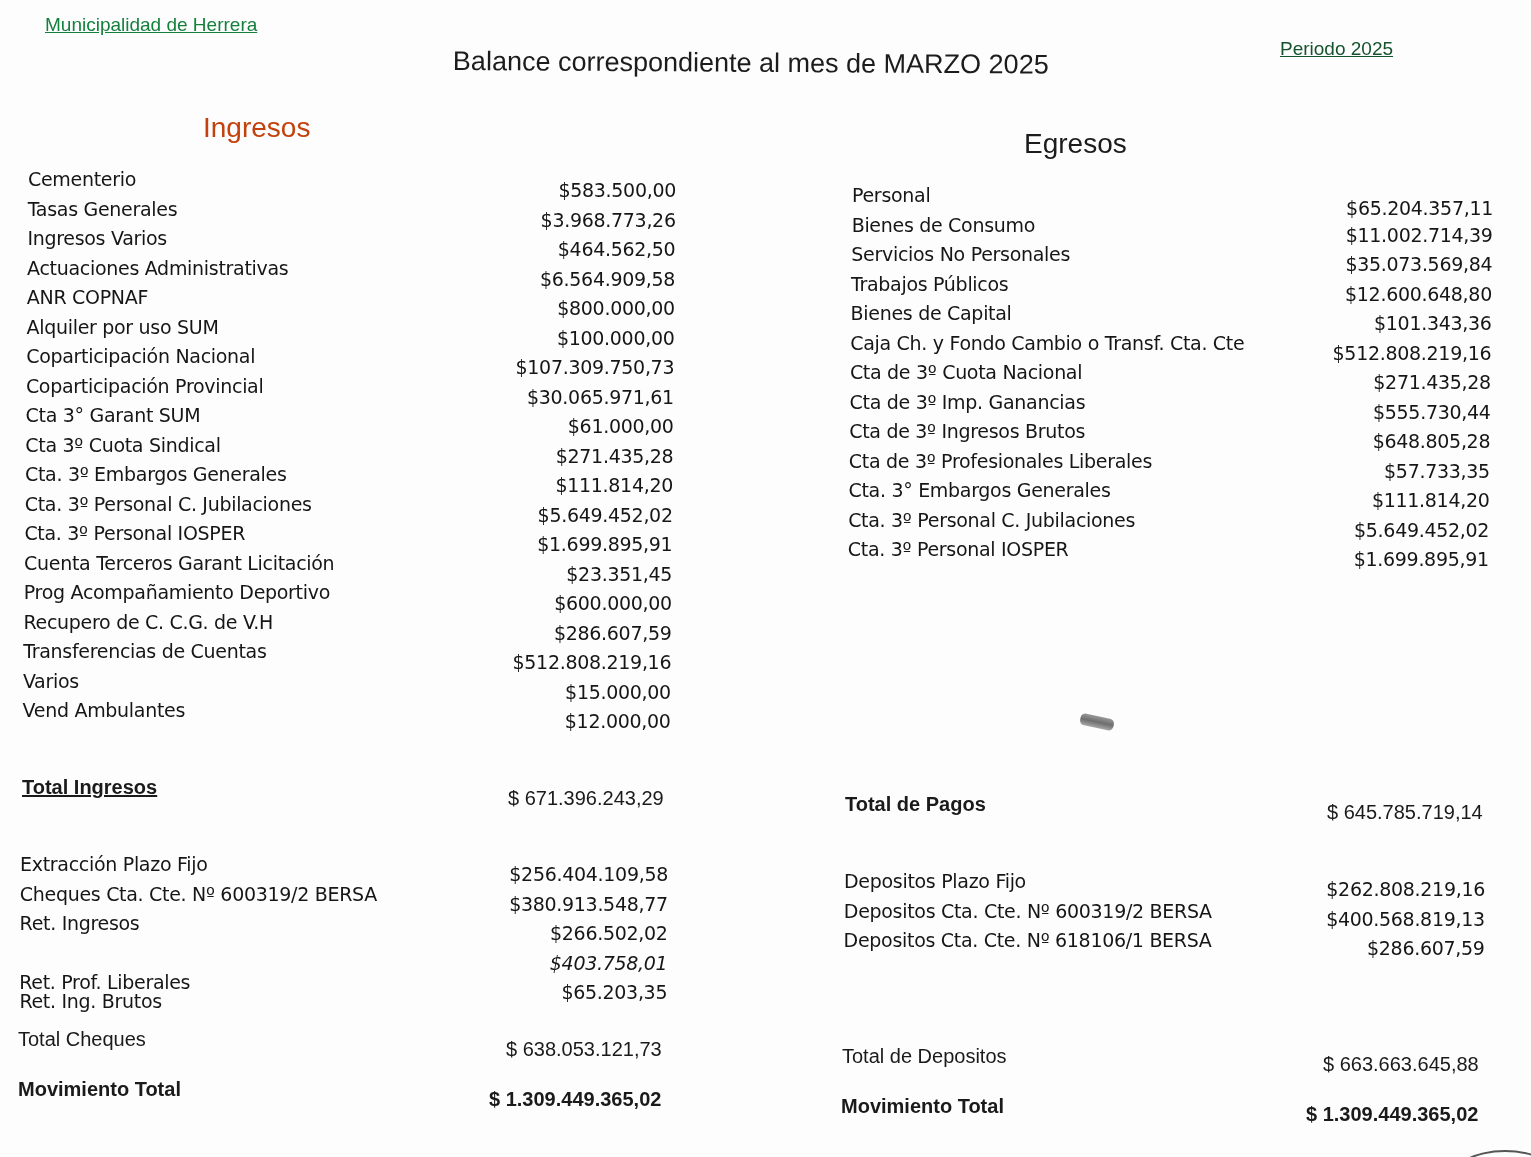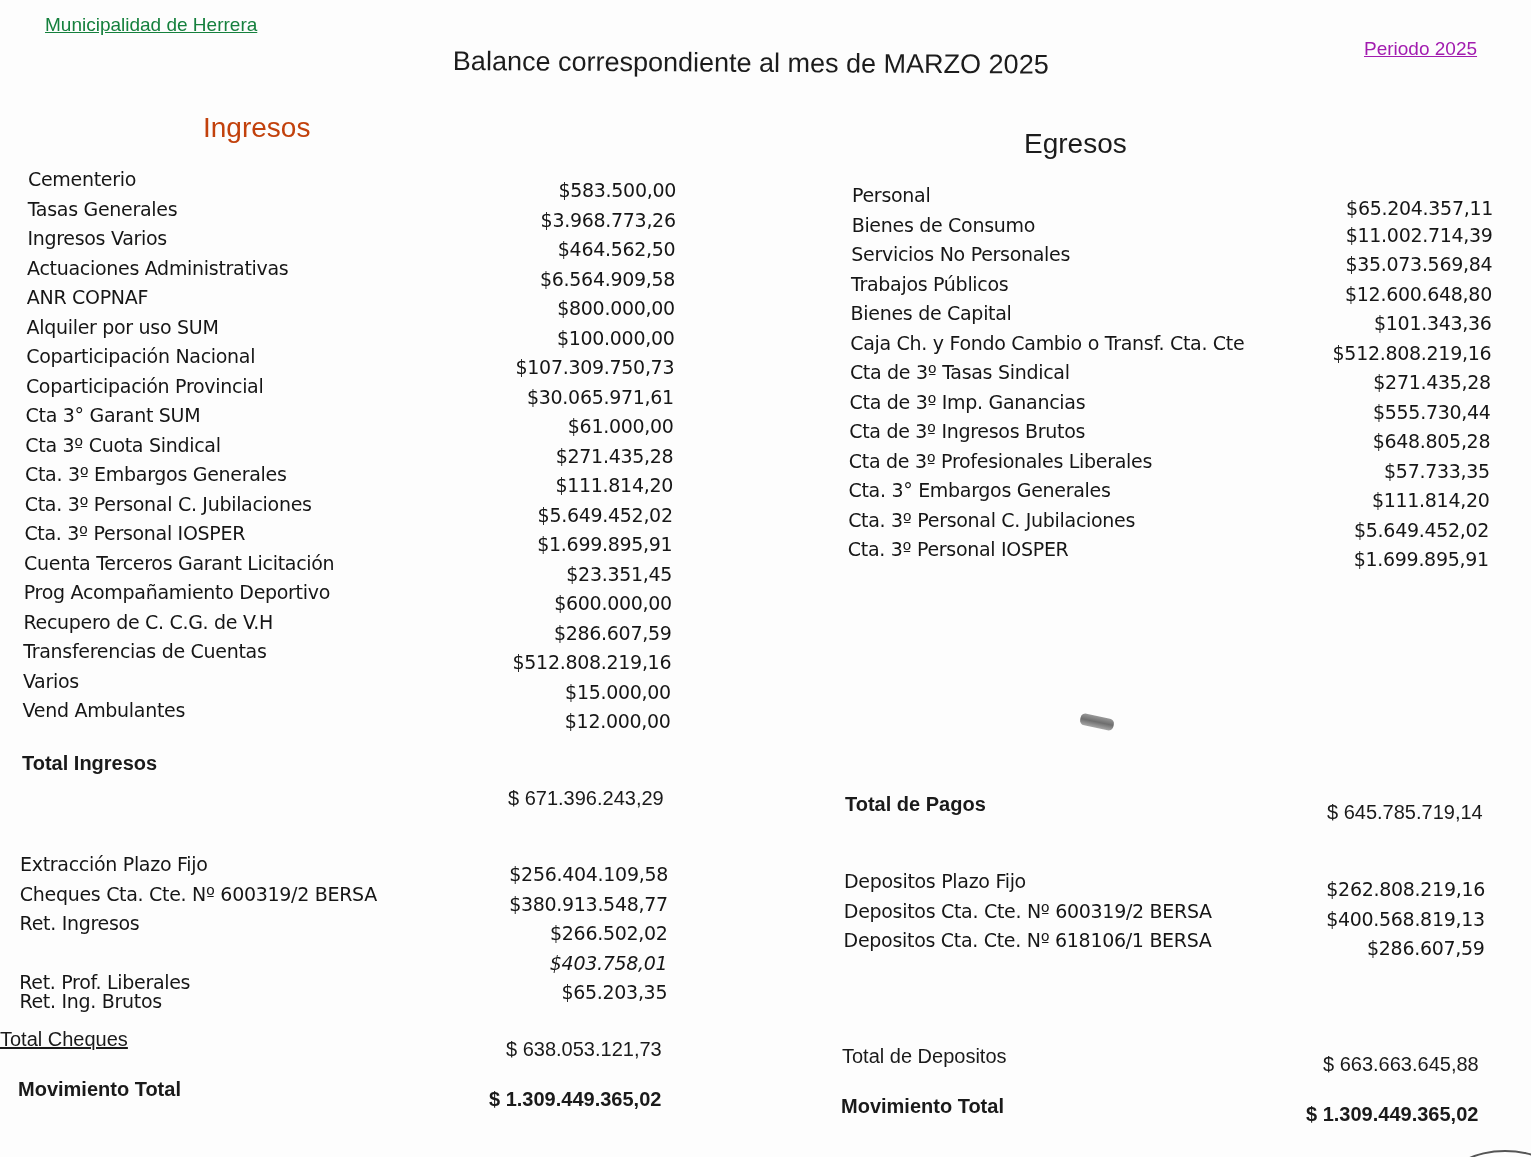--- a/index.html
+++ b/index.html
@@ -4,21 +4,21 @@
   <style>
     html, body { margin: 0; padding: 0; }
     body {
       width: 1531px; height: 1157px; overflow: hidden;
       background: #fdfdfd; color: #1a1a1a;
       position: relative;
       font-family: "Liberation Sans", sans-serif;
     }
     .abs { position: absolute; white-space: nowrap; }
     .org { left: 31px; top: 14px; font-size: 19px; text-decoration: underline; color: #15803d; margin-left: 14px; }
-    .period { left: 1364px; top: 38px; font-size: 19px; text-decoration: underline; color: #a21caf; }
+    .period { left: 1280px; top: 38px; font-size: 19px; text-decoration: underline; color: #14532d; }
     .title { left: 453px; top: 46px; font-size: 27px; color: #1c1c1c; transform: rotate(0.35deg); transform-origin: left top; }
     .sec-in { left: 203px; top: 112px; font-size: 28px; color: #c2410c; }
     .sec-out { left: 1024px; top: 128px; font-size: 28px; color: #1c1c1c; }
 
     .label, .amount { font-family: "DejaVu Sans", sans-serif; font-size: 19px; color: #161616; letter-spacing: -0.3px; }
     .amount { text-align: right; }
     .sans-total { font-family: "Liberation Sans", sans-serif; font-size: 20px; color: #1a1a1a; }
     .bold { font-weight: bold; }
 
     .smudge {
@@ -113,21 +113,21 @@
   <div>
       <span class="abs label" style="left: 22.9px; top: 669.5px;">Varios</span>
       <span class="abs amount" style="right: 860.1px; top: 680.5px;">$15.000,00</span>
     </div>
   <div>
       <span class="abs label" style="left: 22.6px; top: 699px;">Vend Ambulantes</span>
       <span class="abs amount" style="right: 860.4px; top: 710px;">$12.000,00</span>
     </div>
 </div>
 
-<span class="abs sans-total bold" style="left:22px; top:752px;">Total Ingresos</span>
+<span class="abs sans-total bold" style="left:22px; top:776px;text-decoration:underline;">Total Ingresos</span>
 <span class="abs sans-total" style="left:508px; top:787px;">$ 671.396.243,29</span>
 
 <div id="cheques-list">
   <div>
       <span class="abs label" style="left: 20px; top: 853px;">Extracción Plazo Fijo</span>
       <span class="abs amount" style="right: 863px; top: 863px;">$256.404.109,58</span>
     </div>
   <div>
       <span class="abs label" style="left: 19.8px; top: 882.5px;">Cheques Cta. Cte. Nº 600319/2 BERSA</span>
       <span class="abs amount" style="right: 863.2px; top: 892.5px;">$380.913.548,77</span>
@@ -139,21 +139,21 @@
   <div>
       <span class="abs label" style="left: 19.4px; top: 941.5px; margin-top: 48px;">Ret. Ing. Brutos</span>
       <span class="abs amount" style="right: 863.6px; top: 951.5px; font-style: italic;">$403.758,01</span>
     </div>
   <div>
       <span class="abs label" style="left: 19.2px; top: 971px;">Ret. Prof. Liberales</span>
       <span class="abs amount" style="right: 863.8px; top: 981px;">$65.203,35</span>
     </div>
 </div>
 
-<span class="abs sans-total" style="left:0; top:1028px;text-decoration:underline;">Total Cheques</span>
+<span class="abs sans-total" style="left:18px; top:1028px;">Total Cheques</span>
 <span class="abs sans-total" style="left:506px; top:1038px;">$ 638.053.121,73</span>
 <span class="abs sans-total bold" style="left:18px; top:1078px;">Movimiento Total</span>
 <span class="abs sans-total bold" style="left:489px; top:1088px;">$ 1.309.449.365,02</span>
 
 <div id="egresos-list">
   <div>
       <span class="abs label" style="left: 852px; top: 184px;">Personal</span>
       <span class="abs amount" style="right: 38px; top: 197px; margin-left: 20px;">$65.204.357,11</span>
     </div>
   <div>
@@ -170,21 +170,21 @@
     </div>
   <div>
       <span class="abs label" style="left: 850.6px; top: 302px;">Bienes de Capital</span>
       <span class="abs amount" style="right: 39.4px; top: 312px;">$101.343,36</span>
     </div>
   <div>
       <span class="abs label" style="left: 850.25px; top: 331.5px;">Caja Ch. y Fondo Cambio o Transf. Cta. Cte</span>
       <span class="abs amount" style="right: 39.75px; top: 341.5px;">$512.808.219,16</span>
     </div>
   <div>
-      <span class="abs label" style="left: 849.9px; top: 361px;">Cta de 3º Tasas Sindical</span>
+      <span class="abs label" style="left: 849.9px; top: 361px;">Cta de 3º Cuota Nacional</span>
       <span class="abs amount" style="right: 40.1px; top: 371px;">$271.435,28</span>
     </div>
   <div>
       <span class="abs label" style="left: 849.55px; top: 390.5px;">Cta de 3º Imp. Ganancias</span>
       <span class="abs amount" style="right: 40.45px; top: 400.5px;">$555.730,44</span>
     </div>
   <div>
       <span class="abs label" style="left: 849.2px; top: 420px;">Cta de 3º Ingresos Brutos</span>
       <span class="abs amount" style="right: 40.8px; top: 430px;">$648.805,28</span>
     </div>

